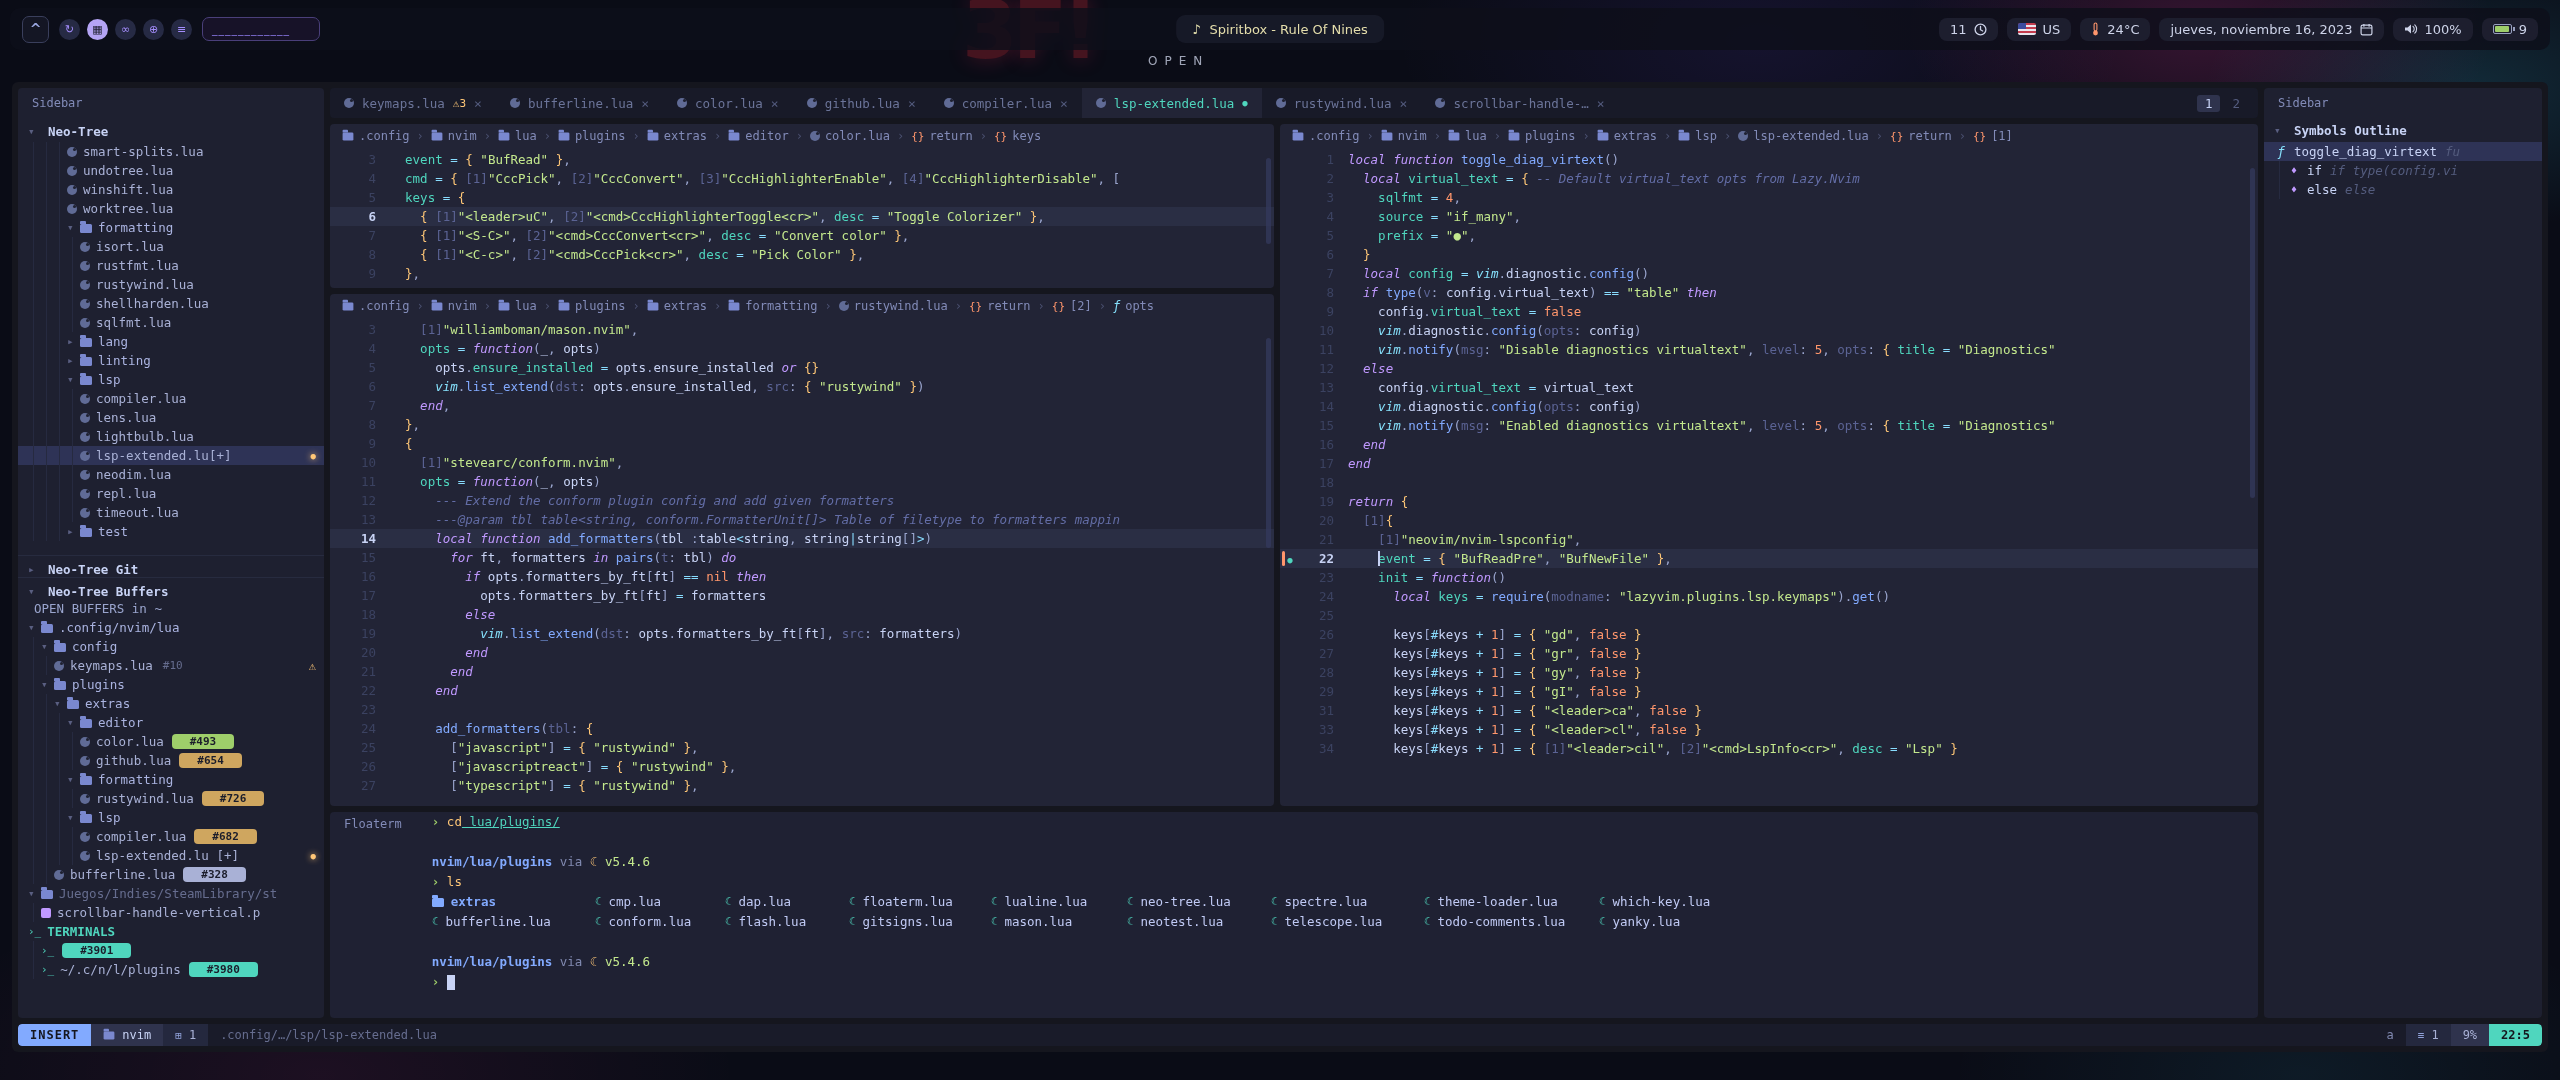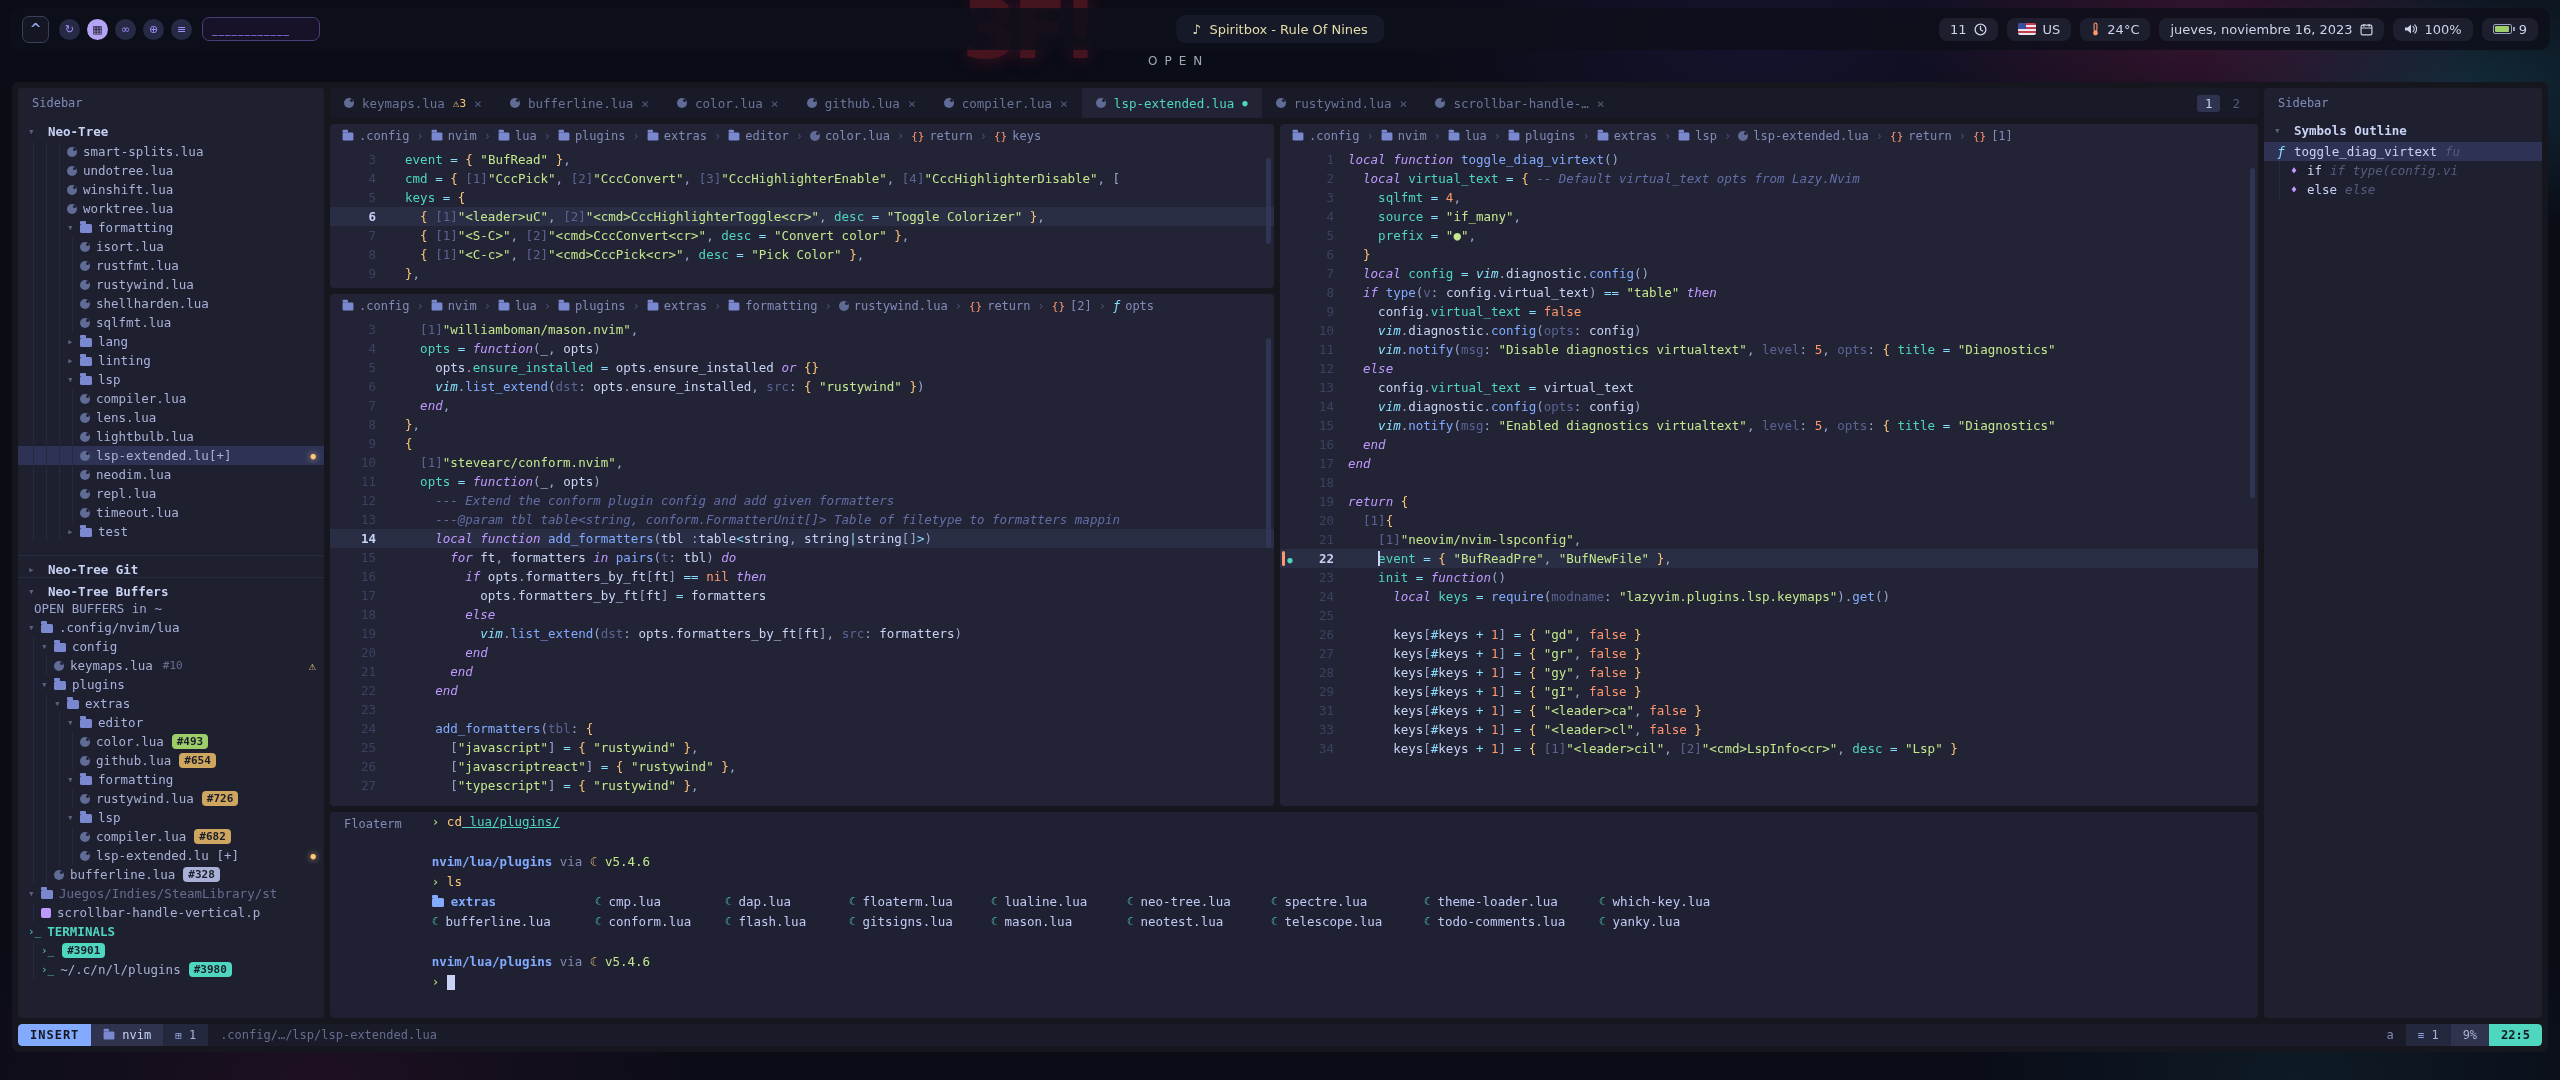--- a/index.html
+++ b/index.html
@@ -132,21 +132,21 @@
 .k-label .slabel{color:#9aa5ce}
 .k-subheader .slabel{color:var(--teal);font-weight:bold}
 .tchev{color:var(--teal);font-size:11px;flex:none}
 .fold{width:12px;height:9px;background:#7a88cf;border-radius:1.5px;position:relative;flex:none;margin-top:1px}
 .fold::before{content:"";position:absolute;top:-3px;left:0;width:6px;height:3px;background:inherit;border-radius:1px 1px 0 0}
 .fold.blue{background:#82aaff}
 .fold.mini{transform:scale(.9)}
 .fico{width:10px;height:10px;border-radius:50%;background:#606b96;flex:none;position:relative}
 .fico::after{content:"";position:absolute;right:1px;top:1px;width:3px;height:3px;border-radius:50%;background:#1e2030}
 .iico{width:10px;height:10px;border-radius:2px;background:#c099ff;flex:none}
-.chip{margin-left:8px;padding:0 5px;border-radius:4px;font-size:11px;height:15px;line-height:15px;
+.chip{margin-left:8px;padding:0 18px;border-radius:4px;font-size:11px;height:15px;line-height:15px;
   color:#1b1d2b;font-weight:bold;flex:none}
 .chip.green{background:#9ece6a}
 .chip.sand{background:#cfa65f}
 .chip.gray{background:#a9b1d6}
 .chip.teal{background:#4fd6be}
 .chip.plain{background:none;color:#666d8f;font-weight:normal;padding:0 2px}
 .rowend{margin-left:auto;flex:none}
 .warn{color:var(--yellow);font-size:12px}
 .bulb{color:var(--yellow);font-size:9px;text-shadow:0 0 6px rgba(255,199,119,.9)}
 

